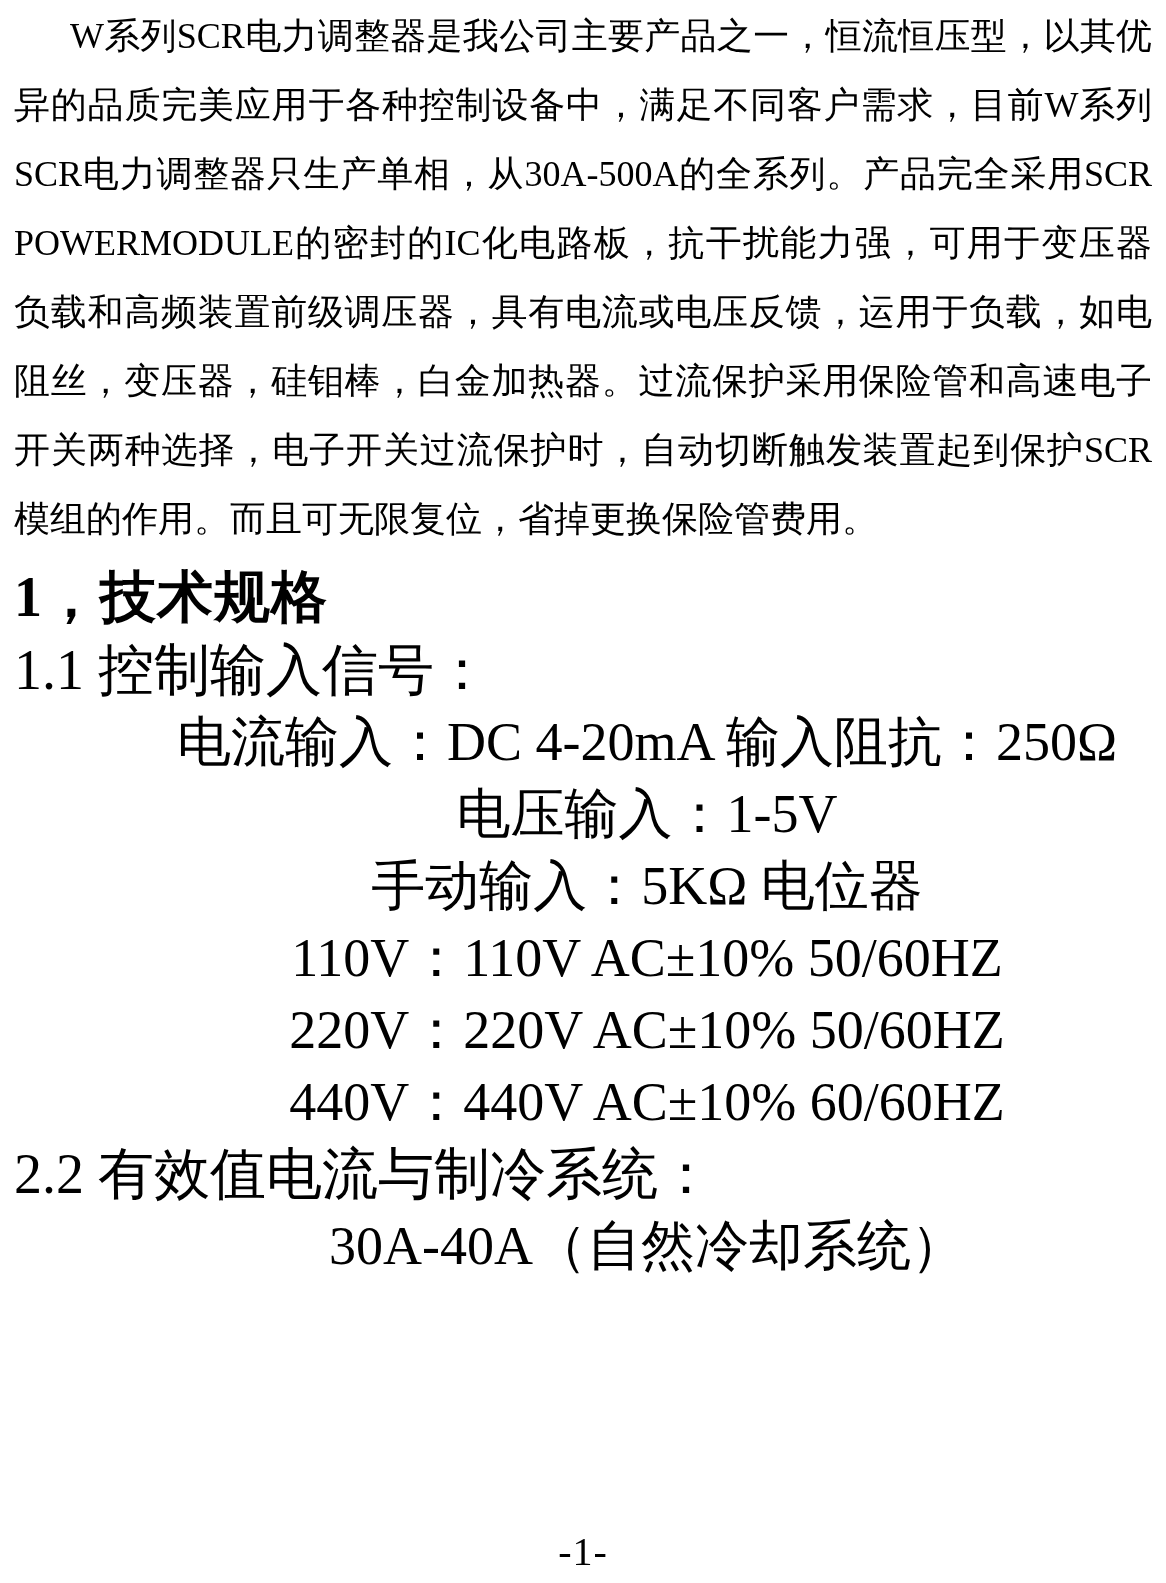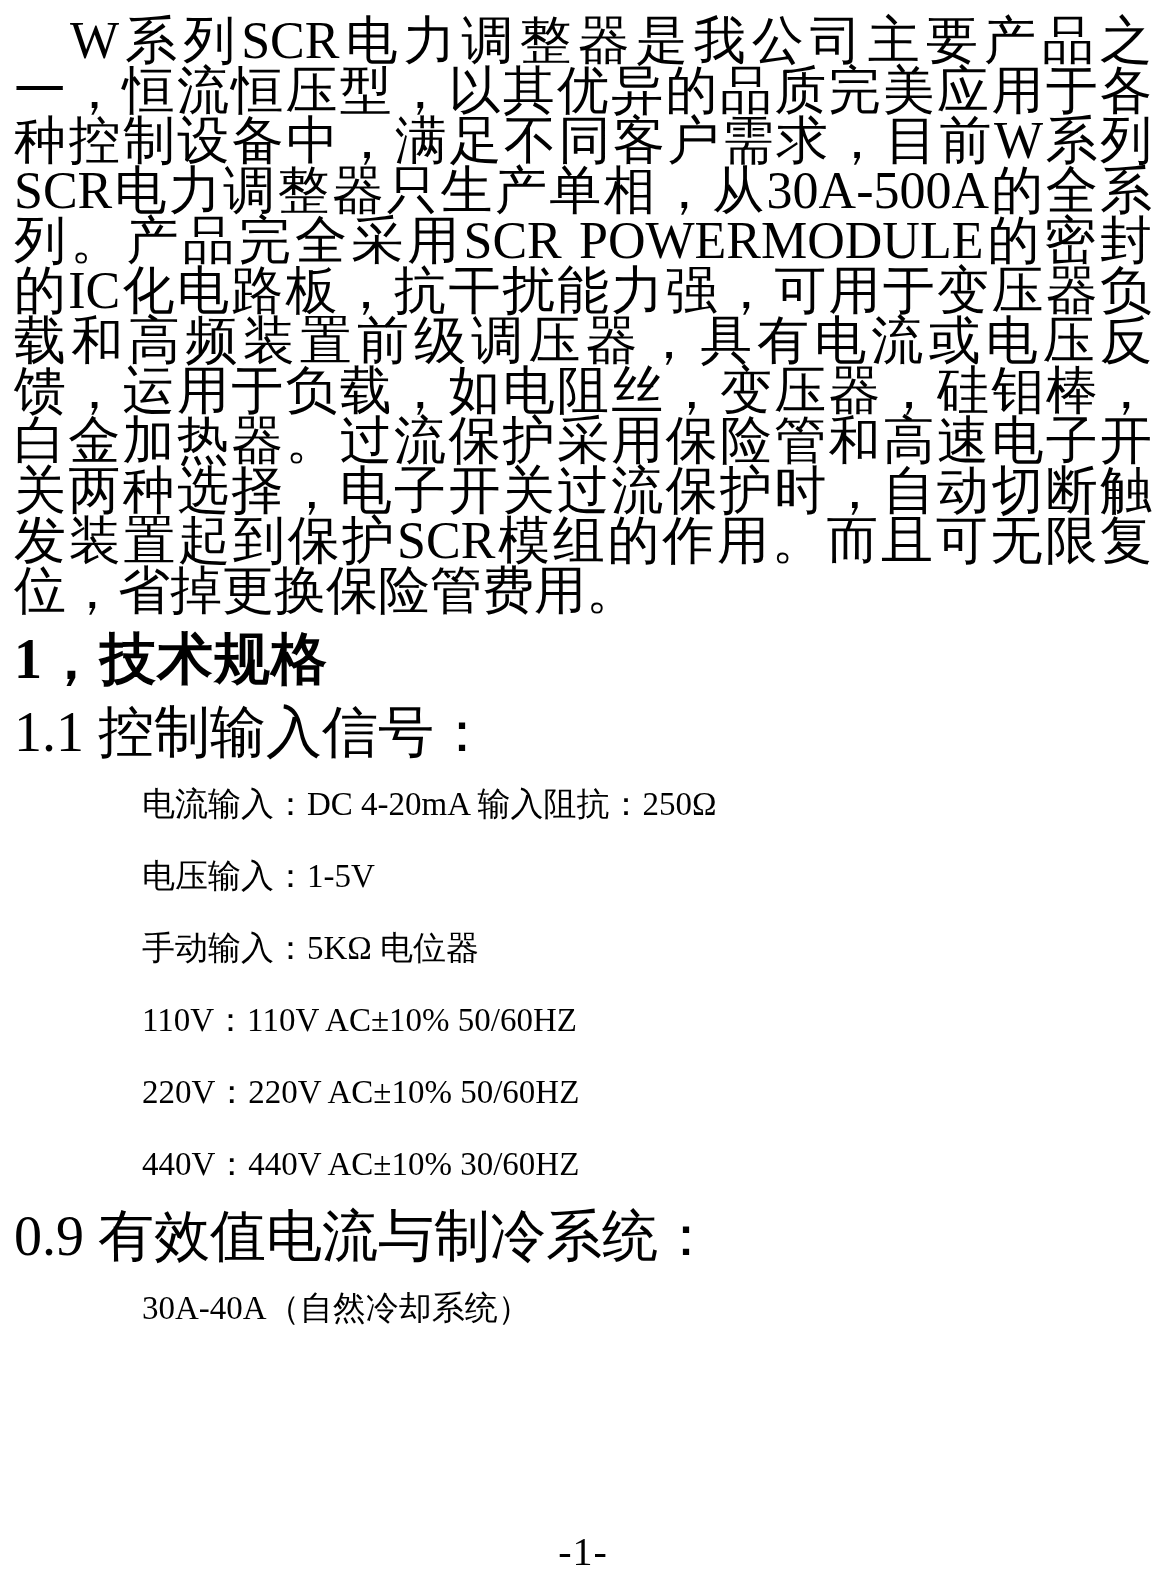--- a/index.html
+++ b/index.html
@@ -16,51 +16,52 @@
     overflow: hidden;
   }
   .page {
     width: 1166px;
     height: 1583px;
     position: relative;
     box-sizing: border-box;
     padding: 0 14px;
   }
   .intro {
-    font-size: 52px;
-    line-height: 50px;
+    font-size: 36px;
+    line-height: 69px;
     letter-spacing: 0px;
     text-align: justify;
     text-justify: inter-ideograph;
     text-indent: 0;
     margin: 0;
-    padding-top: 16px;
+    padding-top: 2px;
   }
   .intro .lead {
     padding-left: 56px;
   }
   .heading {
     font-size: 56px;
     font-weight: bold;
     line-height: 74px;
     margin: 6px 0 0 0;
     letter-spacing: 1px;
   }
   .sec {
     font-size: 56px;
     line-height: 72px;
     margin: 0;
     white-space: nowrap;
   }
   .sub {
-    font-size: 33px;
+    font-size: 54px;
     line-height: 72px;
     margin: 0;
     padding-left: 128px;
     white-space: nowrap;
+    text-align: center;
   }
   .footer {
     position: absolute;
     left: 0;
     right: 0;
     bottom: 8px;
     text-align: center;
     font-size: 40px;
     letter-spacing: 1px;
   }
@@ -74,19 +75,19 @@
 
   <h2 class="heading">1，技术规格</h2>
 
   <p class="sec">1.1 控制输入信号：</p>
   <p class="sub">电流输入：DC 4-20mA 输入阻抗：250Ω</p>
   <p class="sub">电压输入：1-5V</p>
   <p class="sub">手动输入：5KΩ  电位器</p>
 
   <p class="sub">110V：110V AC±10% 50/60HZ</p>
   <p class="sub">220V：220V AC±10% 50/60HZ</p>
-  <p class="sub">440V：440V AC±10% 30/60HZ</p>
+  <p class="sub">440V：440V AC±10% 60/60HZ</p>
 
-  <p class="sec">0.9 有效值电流与制冷系统：</p>
+  <p class="sec">2.2 有效值电流与制冷系统：</p>
   <p class="sub">30A-40A（自然冷却系统）</p>
 
   <div class="footer">-1-</div>
 </div>
 
 </body></html>

